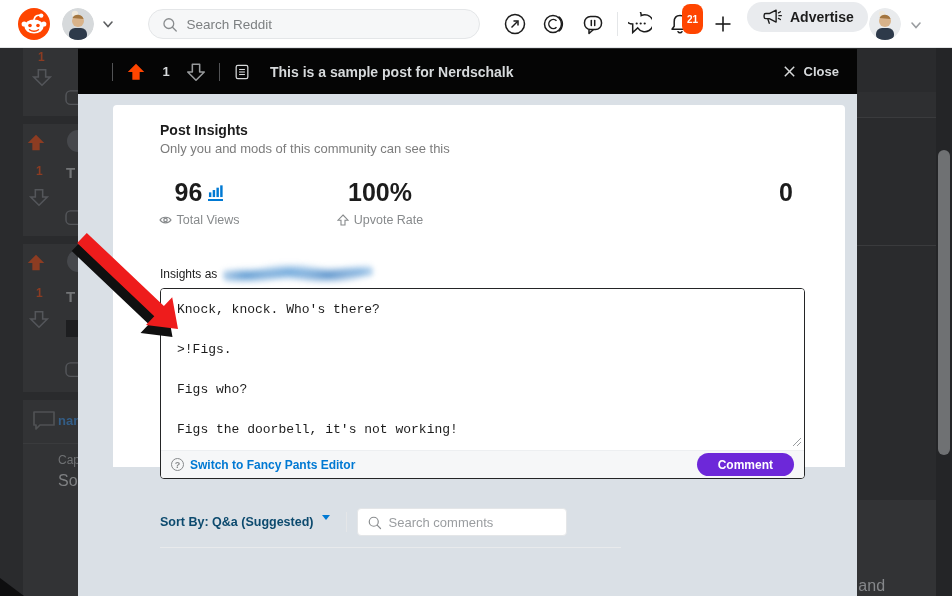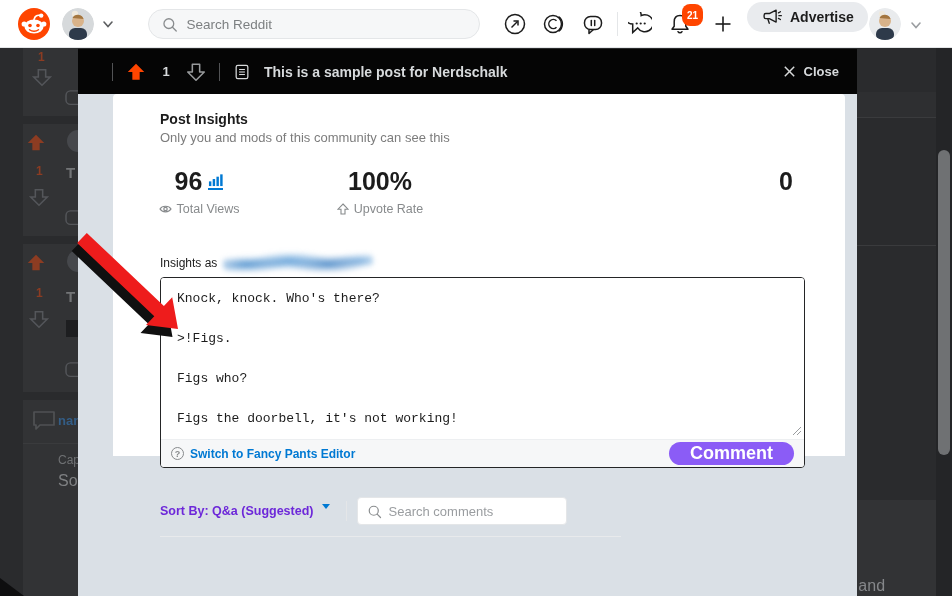--- a/index.html
+++ b/index.html
@@ -21,33 +21,33 @@
   #scroll-track { position:absolute; right:0; top:0; width:16px; height:548px; background:#242527; }
   #scroll-thumb { position:absolute; left:2px; top:102px; width:12px; height:305px; background:#6f7173; border-radius:6px; }
   #corner-wedge { position:absolute; left:0; bottom:0; width:0; height:0; border-left:24px solid #0e0e0f; border-top:18px solid transparent; }
 
   
   #topbar { position:absolute; left:0; top:0; width:952px; height:48px; background:#ffffff; border-bottom:1px solid #e3e5e7; z-index:30; }
   .icon-btn { position:absolute; top:12px; width:24px; height:24px; cursor:pointer; }
   #search-pill { position:absolute; left:148px; top:9px; width:332px; height:30px; background:#f6f7f8; border:1px solid #e4e6e8; border-radius:15px; display:flex; align-items:center; padding:0 12px; gap:8px; }
   #search-pill input { border:none; background:transparent; outline:none; font-size:13.5px; color:#1c1c1c; width:100%; font-family:"Liberation Sans",sans-serif; }
   #search-pill input::placeholder { color:#7c7f81; }
-  #notif-badge { position:absolute; left:682px; top:4px; min-width:21px; height:22px; background:#ff4500; color:#fff; border-radius:8px; font-size:10px; font-weight:bold; display:flex; align-items:center; justify-content:center; padding:0 4px; z-index:2; }
+  #notif-badge { position:absolute; left:682px; top:4px; min-width:21px; height:30px; background:#ff4500; color:#fff; border-radius:8px; font-size:10px; font-weight:bold; display:flex; align-items:center; justify-content:center; padding:0 4px; z-index:2; }
   #advertise-btn { position:absolute; left:747px; top:2px; height:30px; padding:0 14px; border-radius:15px; background:#e9ebee; display:flex; align-items:center; gap:7px; font-size:14px; font-weight:bold; color:#1c1c1c; cursor:pointer; }
   .topbar-vdiv { position:absolute; left:617px; top:12px; width:1px; height:24px; background:#e4e6e8; }
 
   
   #overlay { position:absolute; left:78px; top:49px; width:779px; height:547px; z-index:10; }
   #dark-bar { position:absolute; left:0; top:0; width:779px; height:45px; background:#050505; display:flex; align-items:center; padding:0 18px 0 34px; gap:12px; }
   .darkbar-vdiv { width:1px; height:18px; background:#525355; }
-  #post-bar-title { color:#d7dadc; font-size:14px; font-weight:bold; }
+  #post-bar-title { color:#d7dadc; font-size:14px; font-weight:bold; margin-left:6px; }
   #vote-count { color:#d7dadc; font-size:13px; font-weight:bold; min-width:14px; text-align:center; }
   #close-btn { margin-left:auto; display:flex; align-items:center; gap:7px; color:#d7dadc; font-size:13px; font-weight:bold; cursor:pointer; }
   #modal-gray { position:absolute; left:0; top:45px; width:779px; height:502px; background:#dae0e6; }
-  #post-card { position:absolute; left:35px; top:45px; width:732px; height:362px; background:#ffffff; border-radius:4px 4px 0 0; }
+  #post-card { position:absolute; left:35px; top:56px; width:732px; height:362px; background:#ffffff; border-radius:4px 4px 0 0; }
 
   
   #insights-title { position:absolute; left:47px; top:17px; font-size:14px; font-weight:bold; color:#1c1c1c; }
   #insights-subtitle { position:absolute; left:47px; top:36px; font-size:13px; color:#7c7c7c; }
   .stat-col { position:absolute; width:180px; text-align:center; }
   .stat-value { font-size:25px; font-weight:bold; color:#1c1c1c; line-height:30px; display:flex; align-items:center; justify-content:center; gap:6px; }
   .stat-label { margin-top:6px; font-size:12.5px; color:#878a8c; display:flex; align-items:center; justify-content:center; gap:5px; }
   .bars-link { display:inline-flex; border-bottom:2px solid #0079d3; padding-bottom:1px; cursor:pointer; }
 
   #comment-as-row { position:absolute; left:47px; top:158px; display:flex; align-items:center; gap:6px; font-size:12px; color:#1c1c1c; }
@@ -58,24 +58,24 @@
       radial-gradient(ellipse 40% 60% at 70% 60%, rgba(46,118,190,.85), rgba(46,118,190,0) 70%),
       radial-gradient(ellipse 30% 50% at 92% 45%, rgba(84,152,214,.7), rgba(84,152,214,0) 70%);
     transform:rotate(-1deg); }
 
   #composer-box { position:absolute; left:47px; top:183px; width:645px; height:191px; border:1px solid #242526; border-radius:4px; background:#fff; overflow:hidden; }
   #composer-text { display:block; width:100%; height:162px; border:none; outline:none; resize:none; padding:11px 14px 0 16px; font-family:"Liberation Mono","DejaVu Sans Mono",monospace; font-size:13px; line-height:20px; color:#1c1c1c; overflow:hidden; }
   #resize-handle { position:absolute; right:2px; top:146px; }
   #composer-footer { position:absolute; left:0; bottom:0; width:100%; height:28px; background:#f6f7f8; border-top:1px solid #edeff1; display:flex; align-items:center; padding:0 10px; gap:6px; }
   #help-icon { width:13px; height:13px; border:1px solid #878a8c; border-radius:50%; color:#878a8c; font-size:9px; font-weight:bold; display:flex; align-items:center; justify-content:center; }
   #switch-editor-link { color:#0079d3; font-size:12px; font-weight:bold; cursor:pointer; }
-  #comment-submit { margin-left:auto; height:23px; padding:0 21px; background:#8b5cf6; color:#fff; border:none; border-radius:999px; font-size:18px; font-weight:bold; font-family:"Liberation Sans",sans-serif; cursor:pointer; }
+  #comment-submit { margin-left:auto; height:23px; padding:0 21px; background:#6d28d9; color:#fff; border:none; border-radius:999px; font-size:12px; font-weight:bold; font-family:"Liberation Sans",sans-serif; cursor:pointer; }
 
   #sort-row { position:absolute; left:47px; top:403px; display:flex; align-items:center; height:28px; }
-  #sort-dropdown { display:flex; gap:8px; color:#6d28d9; font-size:12.5px; font-weight:bold; cursor:pointer; }
+  #sort-dropdown { display:flex; gap:8px; color:#0c4a6e; font-size:12.5px; font-weight:bold; cursor:pointer; }
   #sort-caret { width:0; height:0; border-left:4.5px solid transparent; border-right:4.5px solid transparent; border-top:5px solid #0079d3; }
   #sort-vdiv { width:1px; height:20px; background:#e4e6e8; margin:0 10px 0 16px; }
   #comment-search { width:210px; height:28px; border:1px solid #e4e6e8; border-radius:4px; background:#fff; display:flex; align-items:center; padding:0 9px; gap:7px; }
   #comment-search input { border:none; outline:none; font-size:13px; color:#1c1c1c; width:100%; font-family:"Liberation Sans",sans-serif; }
   #comment-search input::placeholder { color:#9a9da0; }
   #comments-divider { position:absolute; left:47px; top:442px; width:461px; height:1px; background:#e8eaec; }
 
   #anno-arrow { position:absolute; left:70px; top:226px; z-index:40; pointer-events:none; }
 </style>
 </head>

